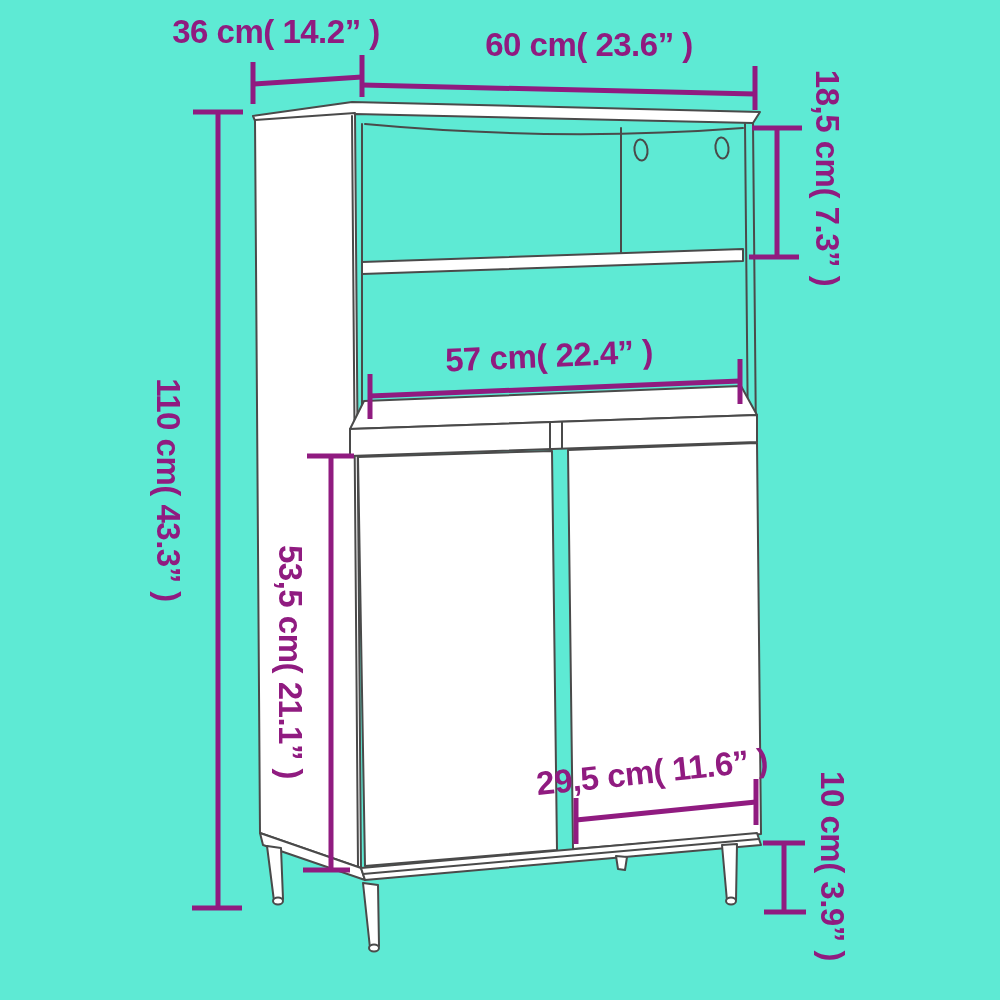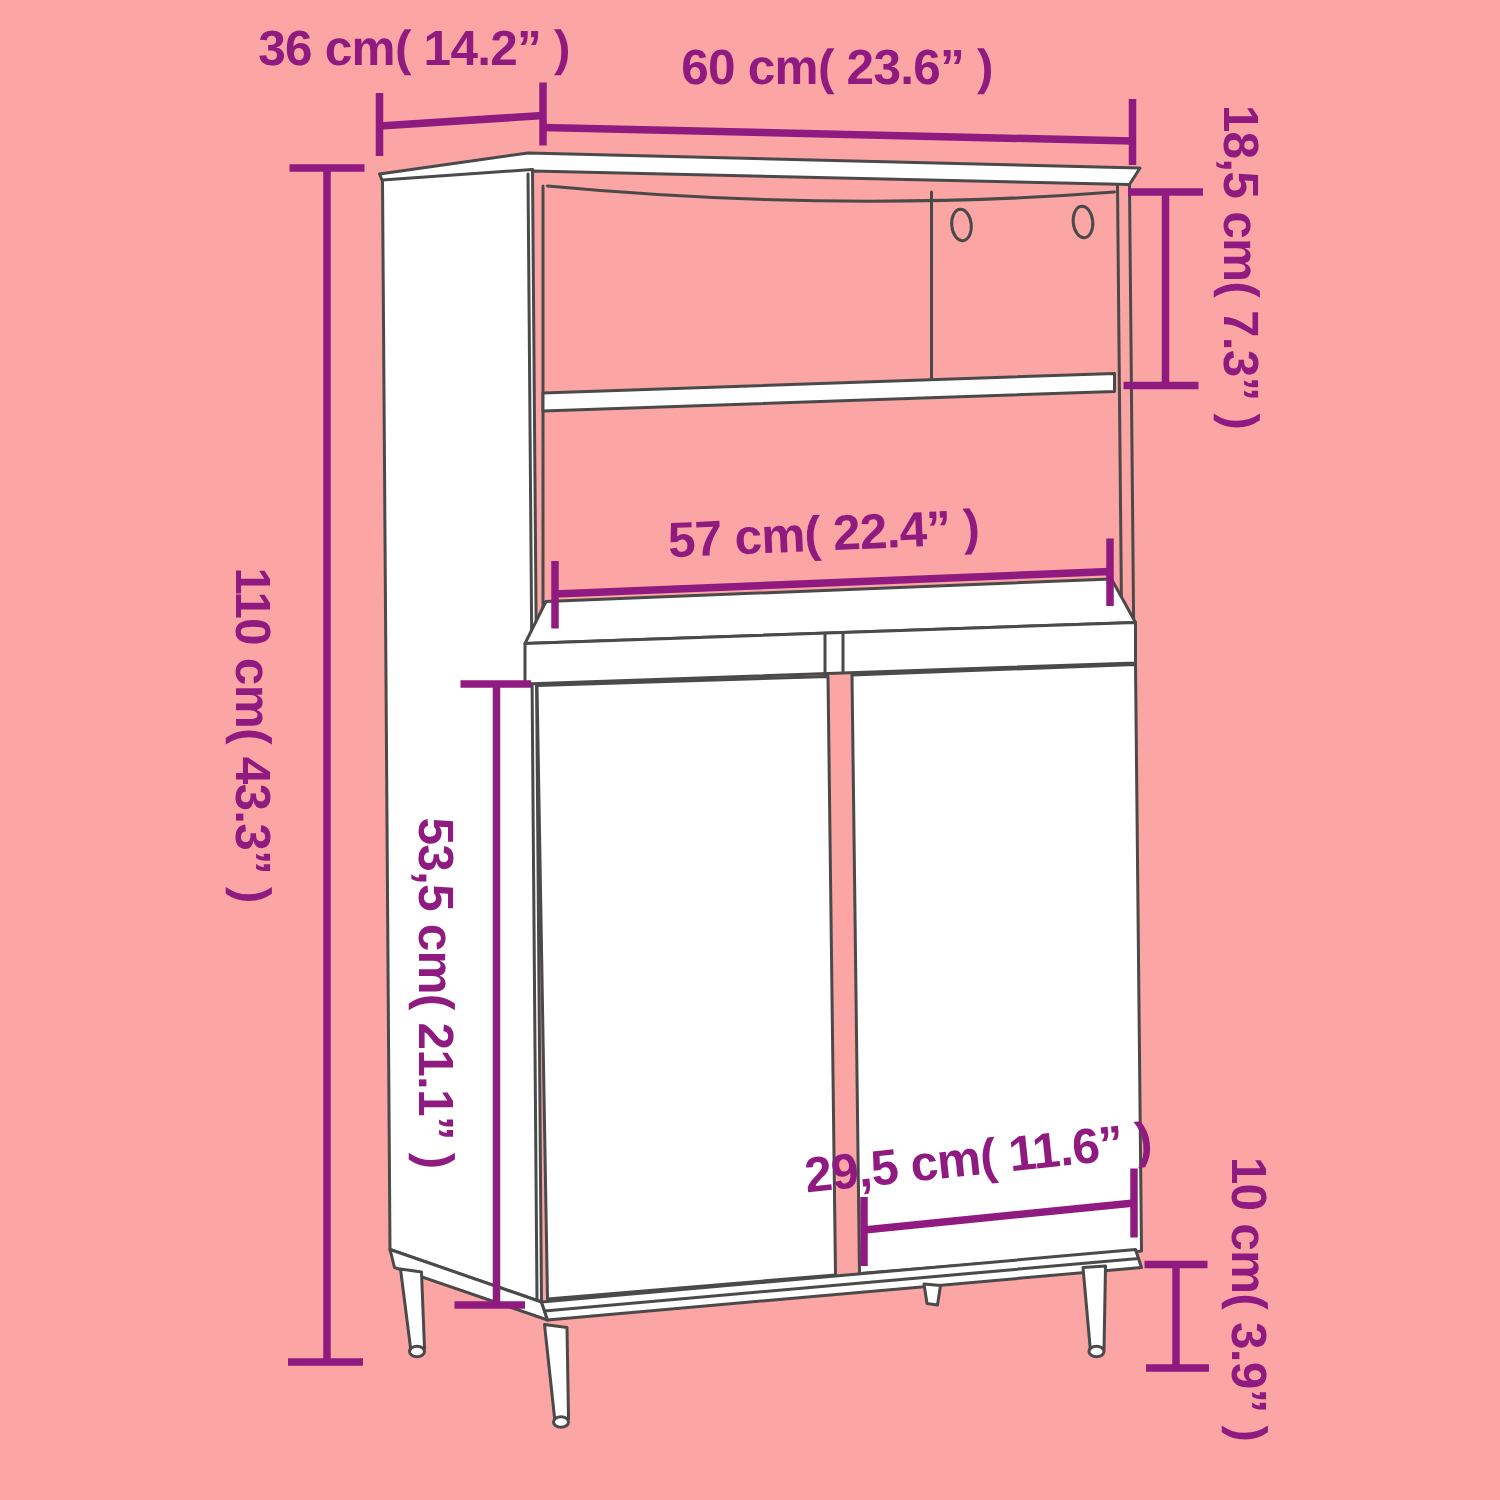--- a/index.html
+++ b/index.html
@@ -1,16 +1,16 @@
 <!DOCTYPE html>
 <html><head>
 <meta charset="utf-8">
 <style>
   html,body{margin:0;padding:0;background:#ffffff;}
-  .stage{position:relative;width:1000px;height:1000px;background:#fca5a5;overflow:hidden;
+  .stage{position:relative;width:1000px;height:1000px;background:#5eead4;overflow:hidden;
          font-family:"Liberation Sans",sans-serif;}
   .stage svg{position:absolute;left:0;top:0;}
   .lbl{position:absolute;white-space:nowrap;color:#901b80;
        font:700 33px "Liberation Sans",sans-serif;letter-spacing:-0.5px;
        transform:translate(-50%,-50%);}
   .sketch{stroke:#4a4a4a;stroke-width:2;fill:none;stroke-linejoin:round;stroke-linecap:round;}
   .sketch .fill{fill:#ffffff;}
   .dims line{stroke:#901b80;stroke-width:5;}
 </style>
 </head>
@@ -95,21 +95,21 @@
       </g>
       <g>
         <line x1="784" y1="843" x2="784" y2="912"></line>
         <line x1="763" y1="843" x2="805" y2="843"></line>
         <line x1="764" y1="912" x2="806" y2="912"></line>
       </g>
     </g>
   </svg>
 
   <div class="lbl" style="left:276px;top:32px;">36 cm( 14.2” )</div>
-  <div class="lbl" style="left:558px;top:45px;text-align:right;">60 cm( 23.6” )</div>
+  <div class="lbl" style="left:589px;top:45px;text-align:right;">60 cm( 23.6” )</div>
   <div class="lbl" style="left:827px;top:178px;transform:translate(-50%,-50%) rotate(90deg);">18,5 cm( 7.3” )</div>
   <div class="lbl" style="left:168px;top:490px;transform:translate(-50%,-50%) rotate(90deg);">110 cm( 43.3” )</div>
   <div class="lbl" style="left:549px;top:356px;transform:translate(-50%,-50%) rotate(-2.5deg);">57 cm( 22.4” )</div>
   <div class="lbl" style="left:290px;top:662px;transform:translate(-50%,-50%) rotate(90deg);">53,5 cm( 21.1” )</div>
   <div class="lbl" style="left:652px;top:772px;transform:translate(-50%,-50%) rotate(-6deg);">29,5 cm( 11.6” )</div>
   <div class="lbl" style="left:832px;top:866px;transform:translate(-50%,-50%) rotate(90deg);">10 cm( 3.9” )</div>
 
 </div>
 
 </body></html>

